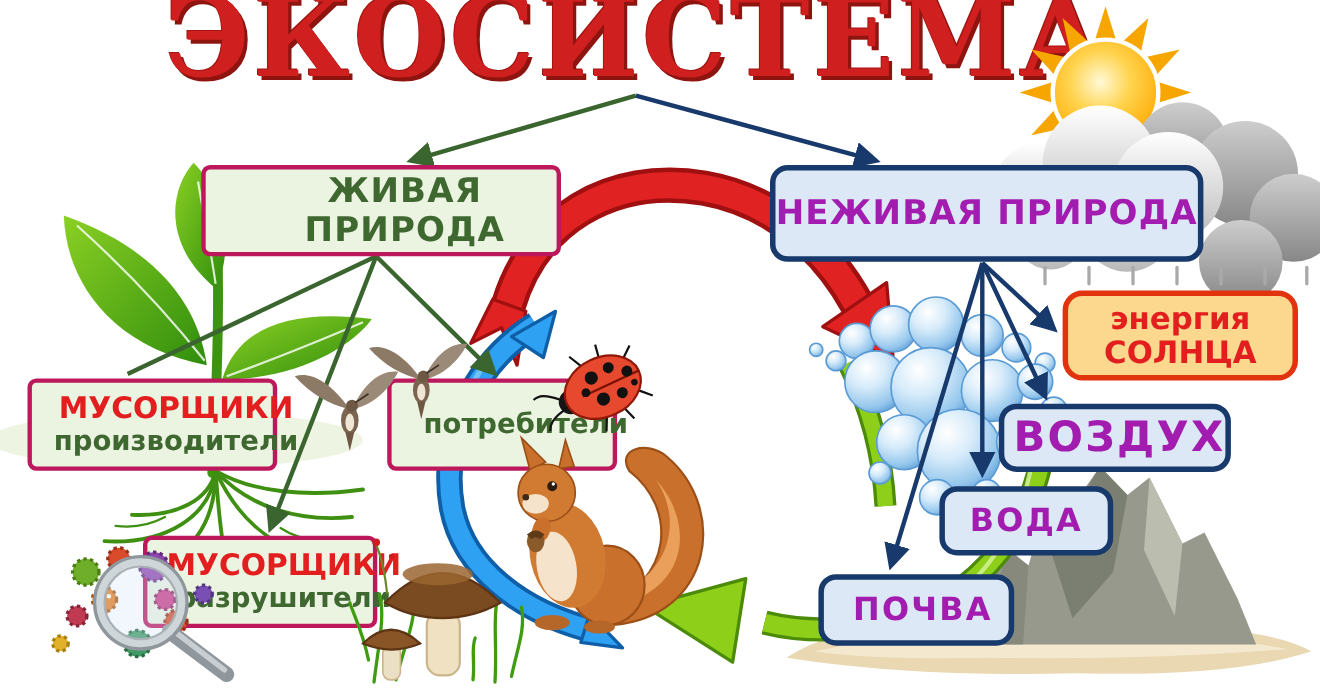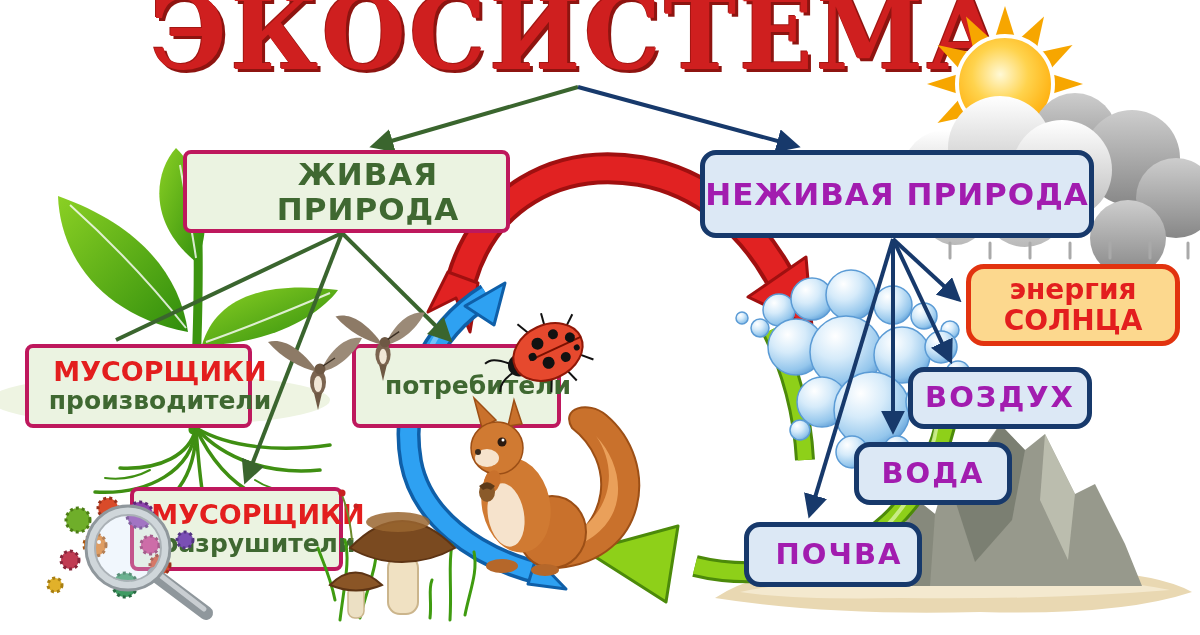--- a/index.html
+++ b/index.html
@@ -25,21 +25,21 @@
   .red-line{color:#e31e1e;}
   .green-line{color:#3f6831;}
   #box-living{left:183px;top:150px;width:327px;height:83px;font-size:31px;letter-spacing:1px;}
   #box-nonliving{left:700px;top:150px;width:394px;height:88px;font-size:31px;letter-spacing:1px;}
   #box-producers{left:25px;top:344px;width:227px;height:84px;}
   #box-consumers{left:352px;top:344px;width:209px;height:84px;}
   #box-decomposers{left:130px;top:487px;width:213px;height:84px;}
   #box-producers .red-line,#box-consumers .red-line,#box-decomposers .red-line{font-size:27px;}
   #box-producers .green-line,#box-consumers .green-line,#box-decomposers .green-line{font-size:25px;}
   #box-sunenergy{left:966px;top:264px;width:214px;height:82px;font-size:28px;line-height:1.12;}
-  #box-air{left:908px;top:367px;width:184px;height:62px;font-size:29px;letter-spacing:2px;}
+  #box-air{left:908px;top:367px;width:211px;height:62px;font-size:38px;letter-spacing:2px;align-items:flex-end;}
   #box-water{left:854px;top:442px;width:158px;height:63px;font-size:29px;letter-spacing:2px;}
   #box-soil{left:744px;top:522px;width:178px;height:65px;font-size:29px;letter-spacing:2px;padding-left:12px;}
   svg.fg{z-index:8;}
   svg.bg{z-index:1;}
 </style>
 </head>
 <body>
 
 <svg class="layer bg" width="1200" height="635" viewBox="0 0 1200 635">
   <defs>

